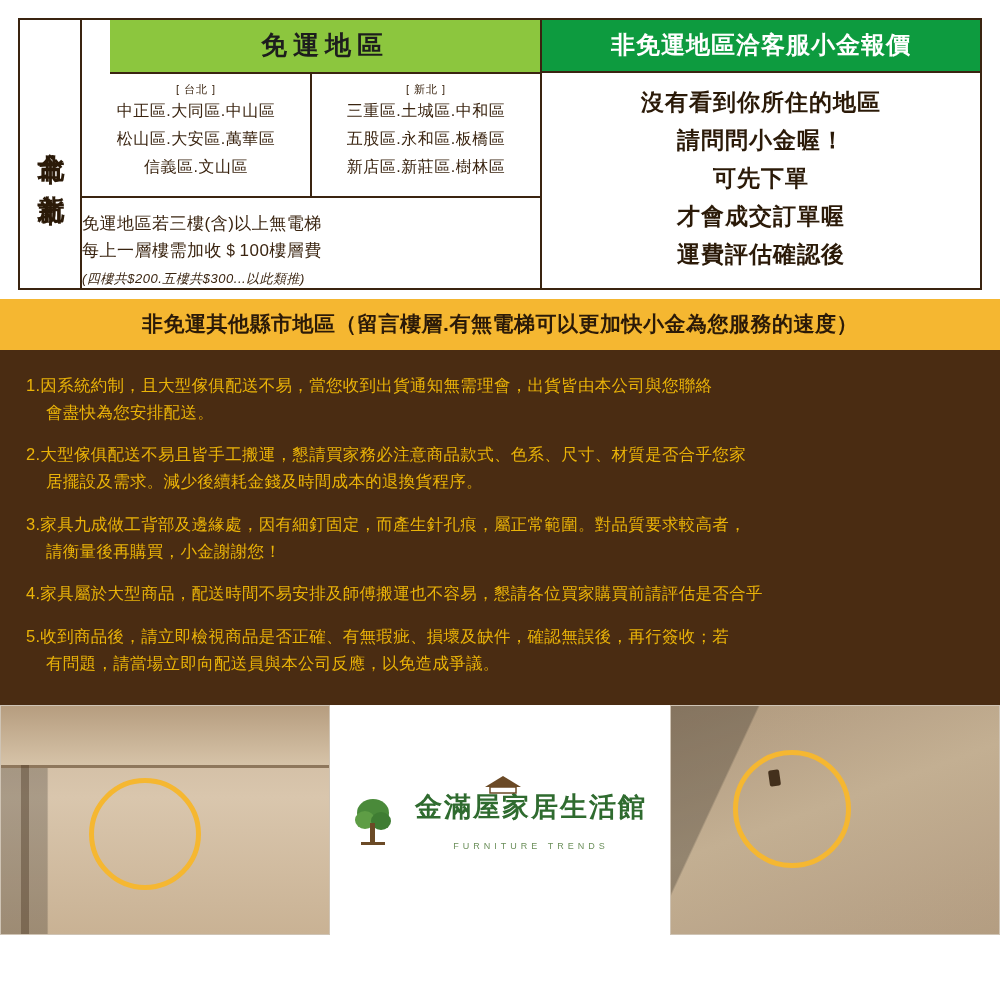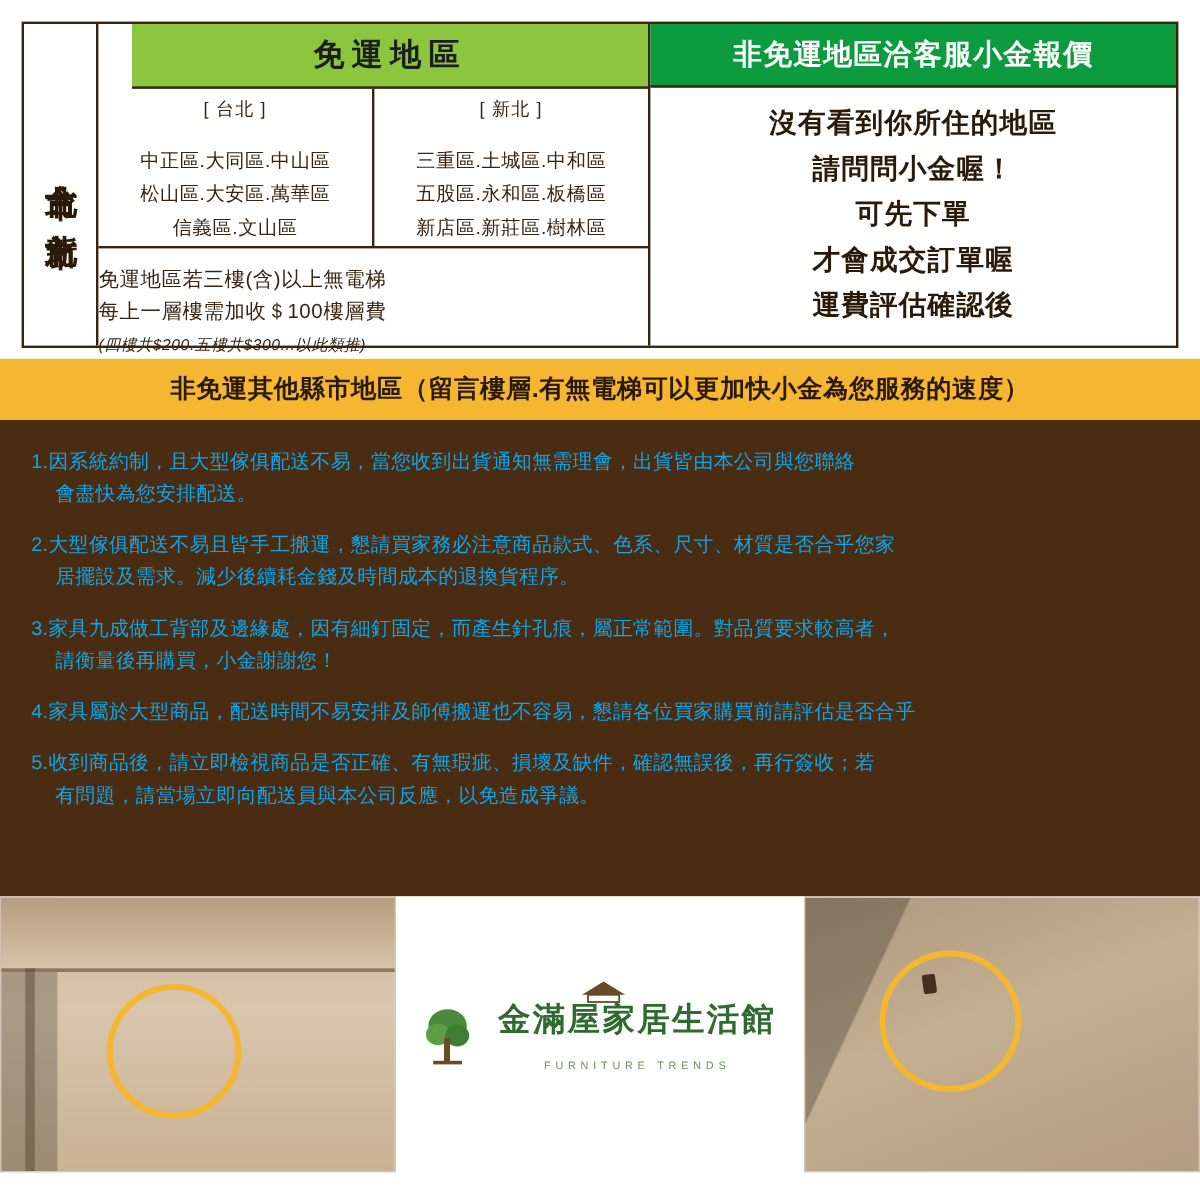--- a/index.html
+++ b/index.html
@@ -55,21 +55,21 @@
     display:flex;
     border-bottom:2px solid #3a2410;
     height:137px;
   }
   .dist-col {
     flex:1;
     padding:8px 4px 0 4px;
     text-align:center;
   }
   .dist-col.first { border-right:2px solid #3a2410; }
-  .dist-title { font-size:15px; margin-bottom:20px; letter-spacing:1px; }
+  .dist-title { font-size:11px; margin-bottom:0; letter-spacing:1px; }
   .dist-line { font-size:16px; line-height:1.75; letter-spacing:0.5px; }
 
   .note-block {
     flex:1;
     text-align:left;
     padding-top:12px;
   }
   .note-line { font-size:17px; line-height:1.6; letter-spacing:0.5px; }
   .note-small { font-size:13px; margin-top:6px; letter-spacing:0.5px;font-style:italic; }
 
@@ -89,23 +89,23 @@
     color:#2b1a08;
     font-size:21px; font-weight:bold;
     text-align:center;
     padding:11px 0 12px 0;
     letter-spacing:0.5px;
   }
 
   
   .notes {
     background:#4a2c12;
-    color:#0ea5e9;
+    color:#eab308;
     padding:22px 26px 18px 26px;
-    height:397px;
+    height:355px;
   }
   .note-item {
     font-size:16.5px;
     line-height:1.62;
     margin-bottom:16px;
     letter-spacing:0.3px;
   }
   .note-item .l2 { display:block; padding-left:20px; }
 
   

